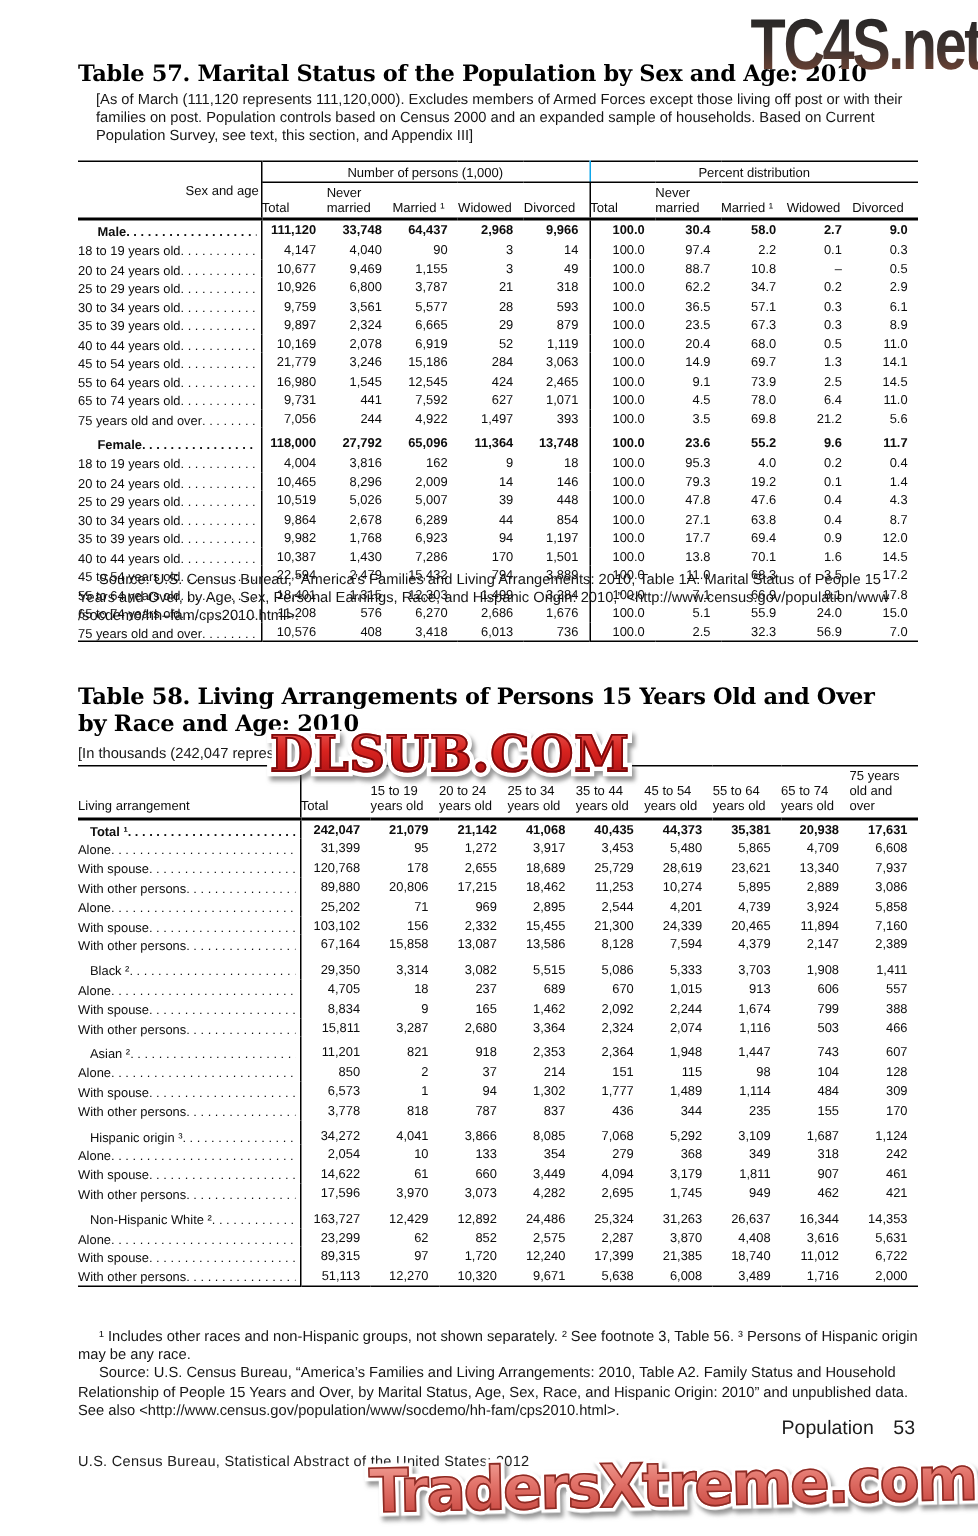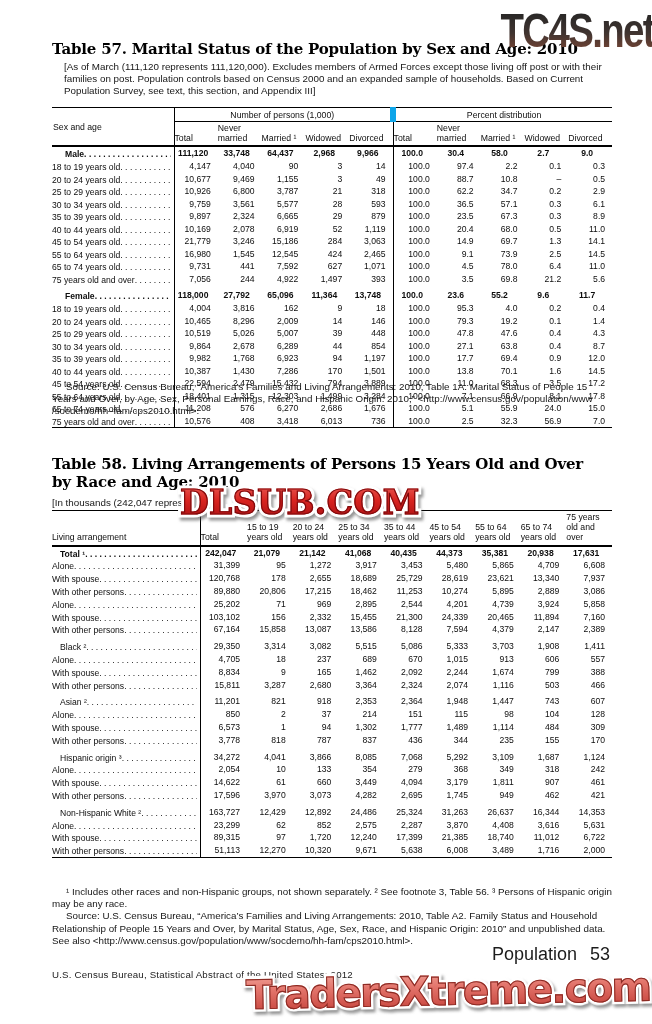--- a/index.html
+++ b/index.html
@@ -9,42 +9,42 @@
   .abs{position:absolute;}
   .t-title{margin:0;font-family:"DejaVu Serif",serif;font-weight:bold;font-size:15px;
            letter-spacing:-0.2px;color:#000;line-height:18px;}
   .note{margin:0;font-size:9.8px;line-height:12.2px;color:#161616;width:562px;}
   .fn{margin:0;text-indent:14px;overflow-wrap:break-word;}
   
   table{border-collapse:collapse;table-layout:fixed;width:560px;font-size:8.6px;color:#0d0d0d;}
   .t57,.t58{border-top:1.2px solid #000;border-bottom:1.2px solid #000;}
   thead td{font-size:8.7px;}
   .stubhead{border-right:1px solid #000;border-bottom:2px solid #000;vertical-align:middle;
-            text-align:left;}
+            text-align:right;}
   .grp{text-align:center;border-bottom:1px solid #000;padding:2px 0 1px;}
-  .grp.g1{border-right:6px solid #0ea5e9;}
+  .grp.g1{border-right:1px solid #0ea5e9;}
   tr.cols td{vertical-align:bottom;text-align:left;padding:1px 7px 2px 0;
              border-bottom:2px solid #000;white-space:pre-line;line-height:10.2px;margin-top:31px;}
   tr.cols td.gdiv{border-right:1px solid #000;}
   tbody td{vertical-align:bottom;}
   .t57 tbody td{line-height:10.55px;}
   .t58 tbody td{line-height:10.8px;}
   tbody td.stub{border-right:1px solid #000;padding:0;}
   tbody td.num{text-align:right;padding-right:7px;}
   tbody td.div{border-right:1px solid #000;}
-  tr.b td{font-weight:bold;text-align:center;}
+  tr.b td{font-weight:bold;}
   tr.gap td{padding-top:5px;}
   .lw{display:flex;align-items:baseline;overflow:hidden;padding-right:3px;}
   .t57 .ind .lw{padding-left:13px;}
   .t58 .ind .lw{padding-left:8px;}
   .lt{white-space:nowrap;}
   .dots{flex:1 1 0;overflow:hidden;white-space:nowrap;}
   .dots::before{content:" . . . . . . . . . . . . . . . . . . . . . . . . . . . . . . . . . . . . . . . . .";}
   
-  .pop{font-size:18px;color:#1c1c1c;}
+  .pop{font-size:13px;color:#1c1c1c;}
   .pop .pnum{margin-left:13px;}
   .bureau{font-size:9.7px;color:#1c1c1c;letter-spacing:0.2px;}
   
   .wm{white-space:nowrap;z-index:40;}
   .wm-tc4s{top:3px;right:-2px;font-weight:bold;font-size:48px;letter-spacing:-2px;
            transform:scaleX(0.8);transform-origin:100% 0;z-index:41;color:#332d2a;}
   @supports (-webkit-background-clip:text){
     .wm-tc4s{background:linear-gradient(180deg,#262626 15%,#403430 55%,#8a4b36 100%);
              -webkit-background-clip:text;background-clip:text;color:transparent;}
   }

